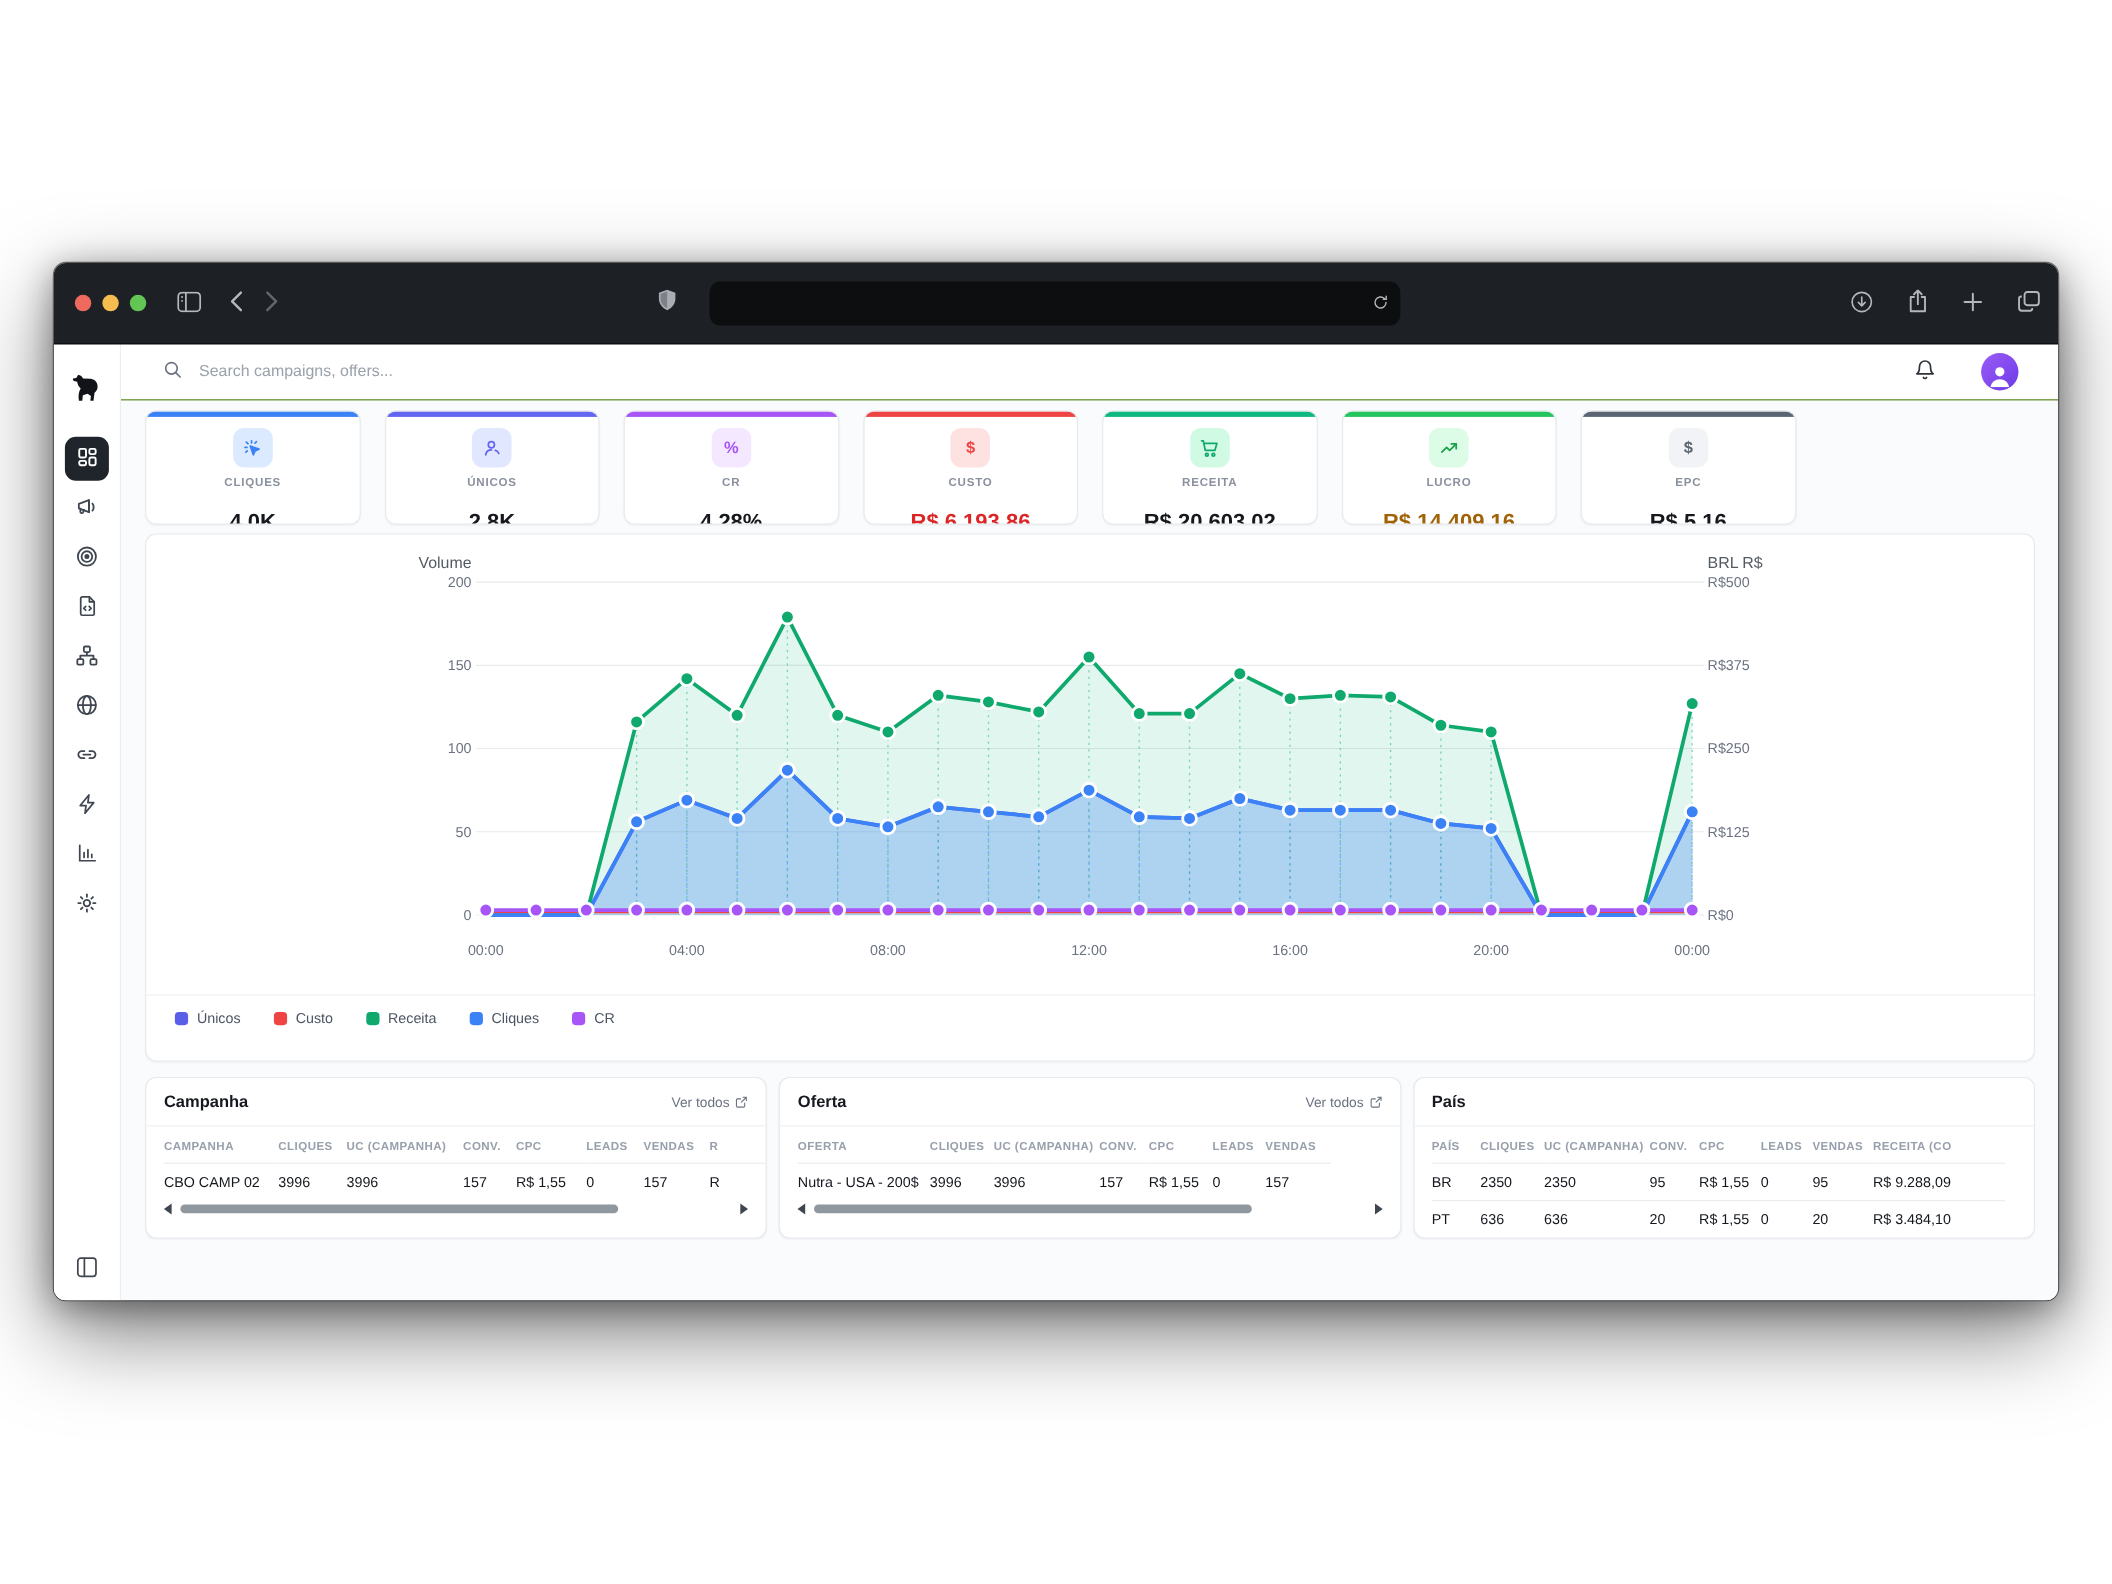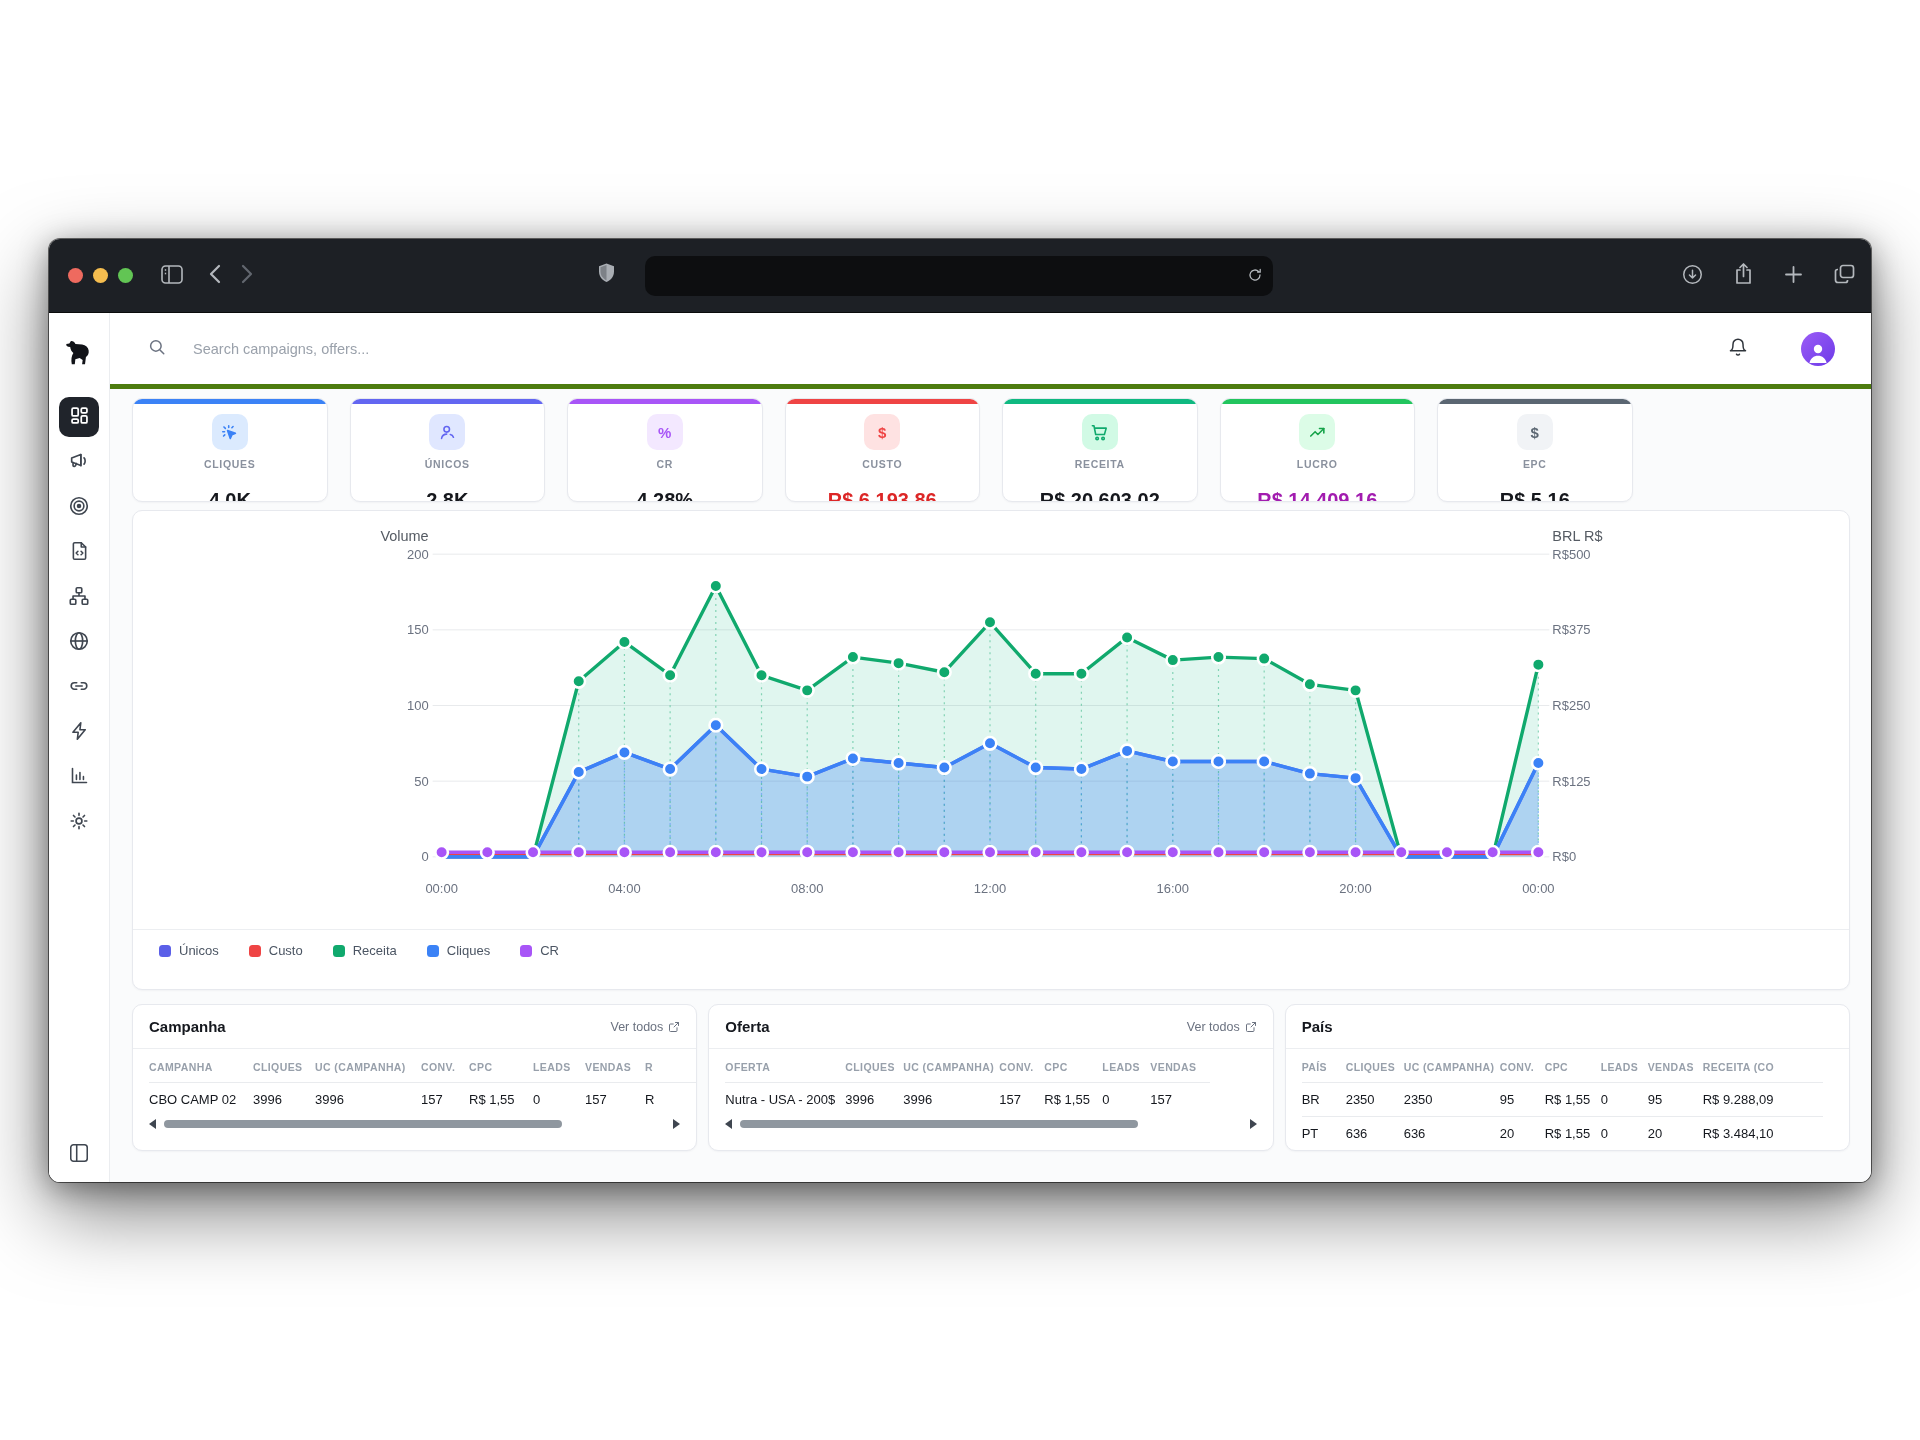--- a/index.html
+++ b/index.html
@@ -32,22 +32,22 @@
   .side{width:61px;background:#fff;border-right:1px solid #ebedf0;display:flex;flex-direction:column;
     align-items:center;flex-shrink:0;}
   .logo{margin-top:14px;height:56px;display:flex;align-items:center;}
   .nav{display:flex;flex-direction:column;gap:5px;margin-top:14px;align-items:center;}
   .nav-it{width:40px;height:40px;border-radius:10px;display:flex;align-items:center;justify-content:center;
     color:#3f4650;background:transparent;border:none;cursor:default;}
   .nav-it.active{background:#20242b;color:#fff;}
   .side-bottom{margin-top:auto;margin-bottom:14px;color:#3f4650;}
 
   .right-col{flex:1;display:flex;flex-direction:column;min-width:0;}
-  .hdr{height:76px;background:#fff;border-bottom:5px solid #4d7c0f;display:flex;align-items:center;
-    padding:0 36px 0 38px;gap:25px;flex-shrink:0;}
+  .hdr{height:51px;background:#fff;border-bottom:1px solid #4d7c0f;display:flex;align-items:center;
+    padding:0 36px 0 38px;gap:13px;flex-shrink:0;}
   .hdr input{flex:1;border:none;outline:none;font-size:14.5px;color:#16181d;background:transparent;
     font-family:inherit;}
   .hdr input::placeholder{color:#9aa1ab;}
   .bell{color:#2f343b;background:none;border:none;margin-right:22px;}
   .avatar{width:34px;height:34px;border-radius:50%;background:linear-gradient(135deg,#9b5cf6,#6d3ae8);
     display:flex;align-items:flex-end;justify-content:center;overflow:hidden;border:none;padding:0;}
 
   
   .main{flex:1;overflow:hidden;padding:9px 21px 0 22px;}
 
@@ -344,21 +344,21 @@
             </div>
             <div class="kcard">
               <div class="kstrip" style="background: rgb(34, 197, 94);"></div>
               <div class="kchip" style="background: rgb(220, 252, 231); color: rgb(22, 163, 74);">
                 <svg width="19" height="19" viewBox="0 0 24 24" fill="none" stroke="currentColor" stroke-width="2" stroke-linecap="round" stroke-linejoin="round">
                   <path d="m3.5 16.5 5.5-5.5 3.5 3.5 7.5-7.5"></path>
                   <path d="M14.5 7h5.5v5.5"></path>
                 </svg>
               </div>
               <div class="klabel">LUCRO</div>
-              <div class="kval" style="color: #a21caf; text-align: center;">R$ 14.409,16</div>
+              <div class="kval" style="color: #a16207; text-align: center;">R$ 14.409,16</div>
             </div>
             <div class="kcard">
               <div class="kstrip" style="background: rgb(91, 102, 114);"></div>
               <div class="kchip" style="background: rgb(241, 243, 246); color: rgb(91, 102, 114);">$</div>
               <div class="klabel">EPC</div>
               <div class="kval">R$ 5,16</div>
             </div>
           </div>
 
         <div class="chart-card">

